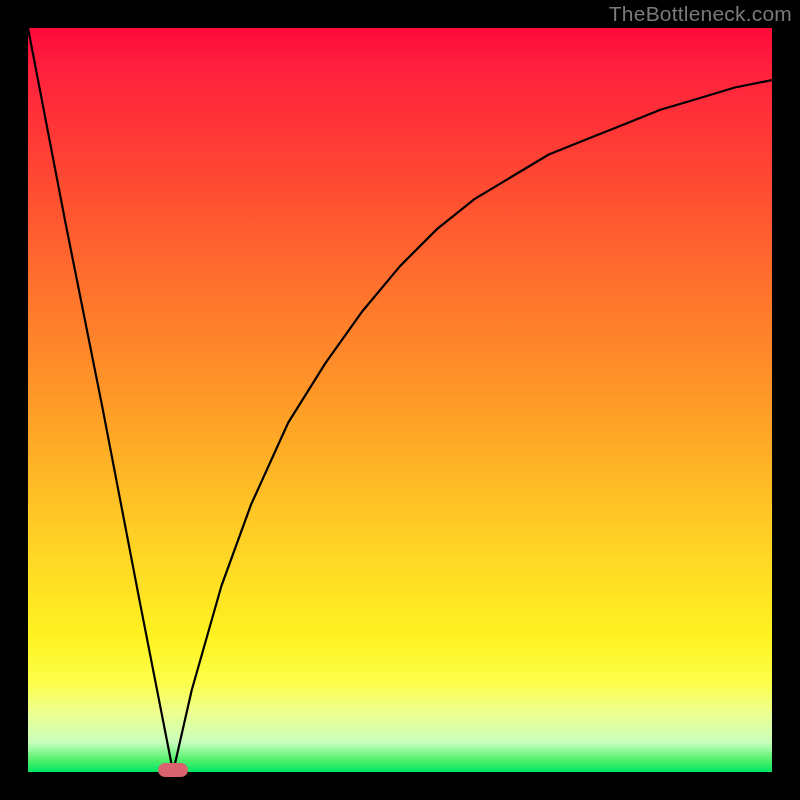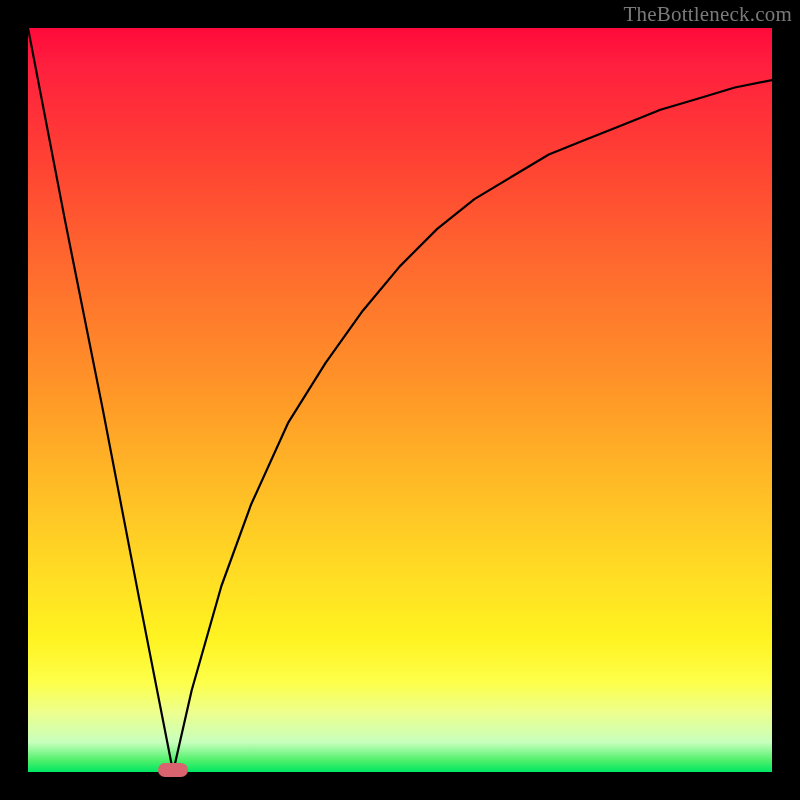--- a/index.html
+++ b/index.html
@@ -40,21 +40,20 @@
     height: 744px;
   }
   .watermark {
     position: absolute;
     top: 2px;
     right: 8px;
     color: #7a7a7a;
     font-size: 21px;
     font-weight: 500;
     letter-spacing: 0.2px;
-    font-family: Liberation Serif, serif;
   }
   .marker {
     position: absolute;
     width: 30px;
     height: 14px;
     background: #d9636f;
     border-radius: 7px;
     bottom: -5px;
     transform: translateX(-50%);
   }

